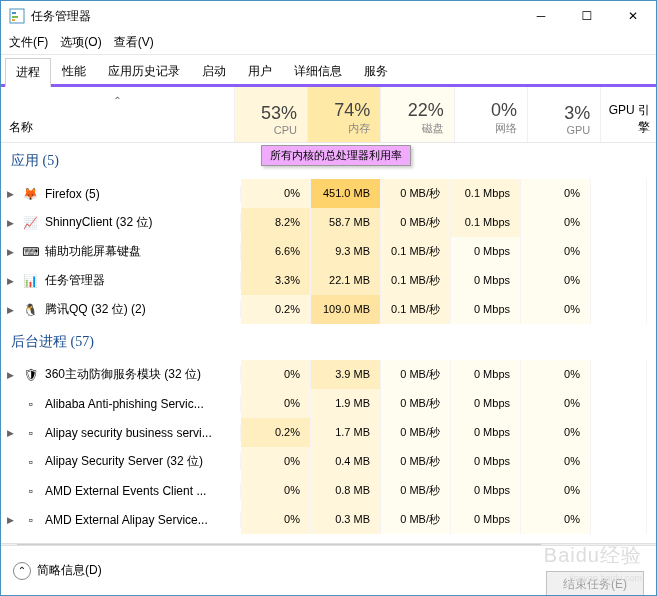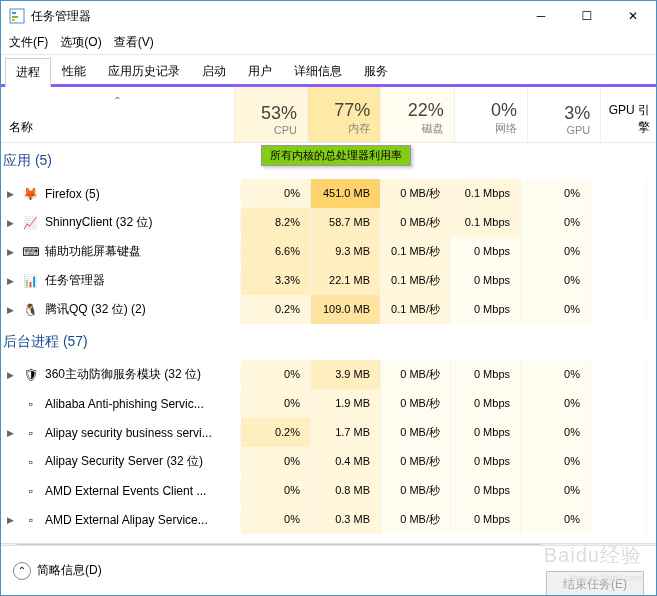--- a/index.html
+++ b/index.html
@@ -18,23 +18,23 @@
 .header-row { display: flex; border-bottom: 1px solid #e8e8e8; height: 56px; background: #fff; }
 .name-col { width: 240px; display: flex; align-items: flex-end; padding: 0 8px 6px 8px; position: relative; border-right: 1px solid #f0f0f0; }
 .sort-arrow { position: absolute; top: 8px; left: 50%; transform: translateX(-50%); font-size: 10px; color: #666; }
 .metric-col { width: 75px; text-align: right; padding: 6px 10px 6px 4px; display: flex; flex-direction: column; justify-content: flex-end; border-right: 1px solid #f0f0f0; }
 .metric-col.cpu { background: #fff6db; }
 .metric-col.mem { background: #ffe9a6; }
 .metric-col.disk { background: #fffcf0; }
 .metric-col .pct { font-size: 18px; color: #444; }
 .metric-col .lbl { font-size: 11px; color: #888; }
 .gpu2-col { width: 56px; text-align: right; padding: 6px 6px 6px 4px; display: flex; flex-direction: column; justify-content: flex-end; }
-.tooltip { position: absolute; top: 58px; left: 260px; background: #84cc16; border: 1px solid #999; padding: 2px 8px; font-size: 11px; box-shadow: 2px 2px 3px rgba(0,0,0,.2); z-index: 5; text-align: center; }
+.tooltip { position: absolute; top: 58px; left: 260px; background: #f0abfc; border: 1px solid #999; padding: 2px 8px; font-size: 11px; box-shadow: 2px 2px 3px rgba(0,0,0,.2); z-index: 5; text-align: center; }
 .scroll-area { height: 400px; overflow-y: scroll; position: relative; }
-.group-row { height: 36px; display: flex; align-items: center; padding-left: 2px; color: #1a4d8f; font-size: 14px; }
+.group-row { height: 36px; display: flex; align-items: center; padding-left: 10px; color: #1a4d8f; font-size: 14px; font-family: Liberation Serif, serif; }
 .proc-row { height: 29px; display: flex; align-items: center; }
 .pname { width: 240px; display: flex; align-items: center; gap: 6px; padding-left: 6px; border-right: 1px solid #f4f4f4; overflow: hidden; white-space: nowrap; }
 .expand { width: 10px; font-size: 9px; color: #666; }
 .picon { width: 16px; height: 16px; display: inline-flex; align-items: center; justify-content: center; font-size: 12px; }
 .cell { width: 70px; text-align: right; padding-right: 10px; font-size: 11px; border-right: 1px solid #f4f4f4; height: 29px; line-height: 29px; }
 .cell.gpu2 { width: 56px; }
 .h0 { background: #fffcf0; }
 .h1 { background: #fff6db; }
 .h2 { background: #ffeec0; }
 .h3 { background: #ffe3a0; }
@@ -89,21 +89,21 @@
   <div class="header-row">
     <div class="name-col">
       <span class="sort-arrow">⌃</span>
       <span>名称</span>
     </div>
     <div class="metric-col cpu">
       <span class="pct">53%</span>
       <span class="lbl">CPU</span>
     </div>
     <div class="metric-col mem">
-      <span class="pct">77%</span>
+      <span class="pct">74%</span>
       <span class="lbl">内存</span>
     </div>
     <div class="metric-col disk">
       <span class="pct">22%</span>
       <span class="lbl">磁盘</span>
     </div>
     <div class="metric-col">
       <span class="pct">0%</span>
       <span class="lbl">网络</span>
     </div>

